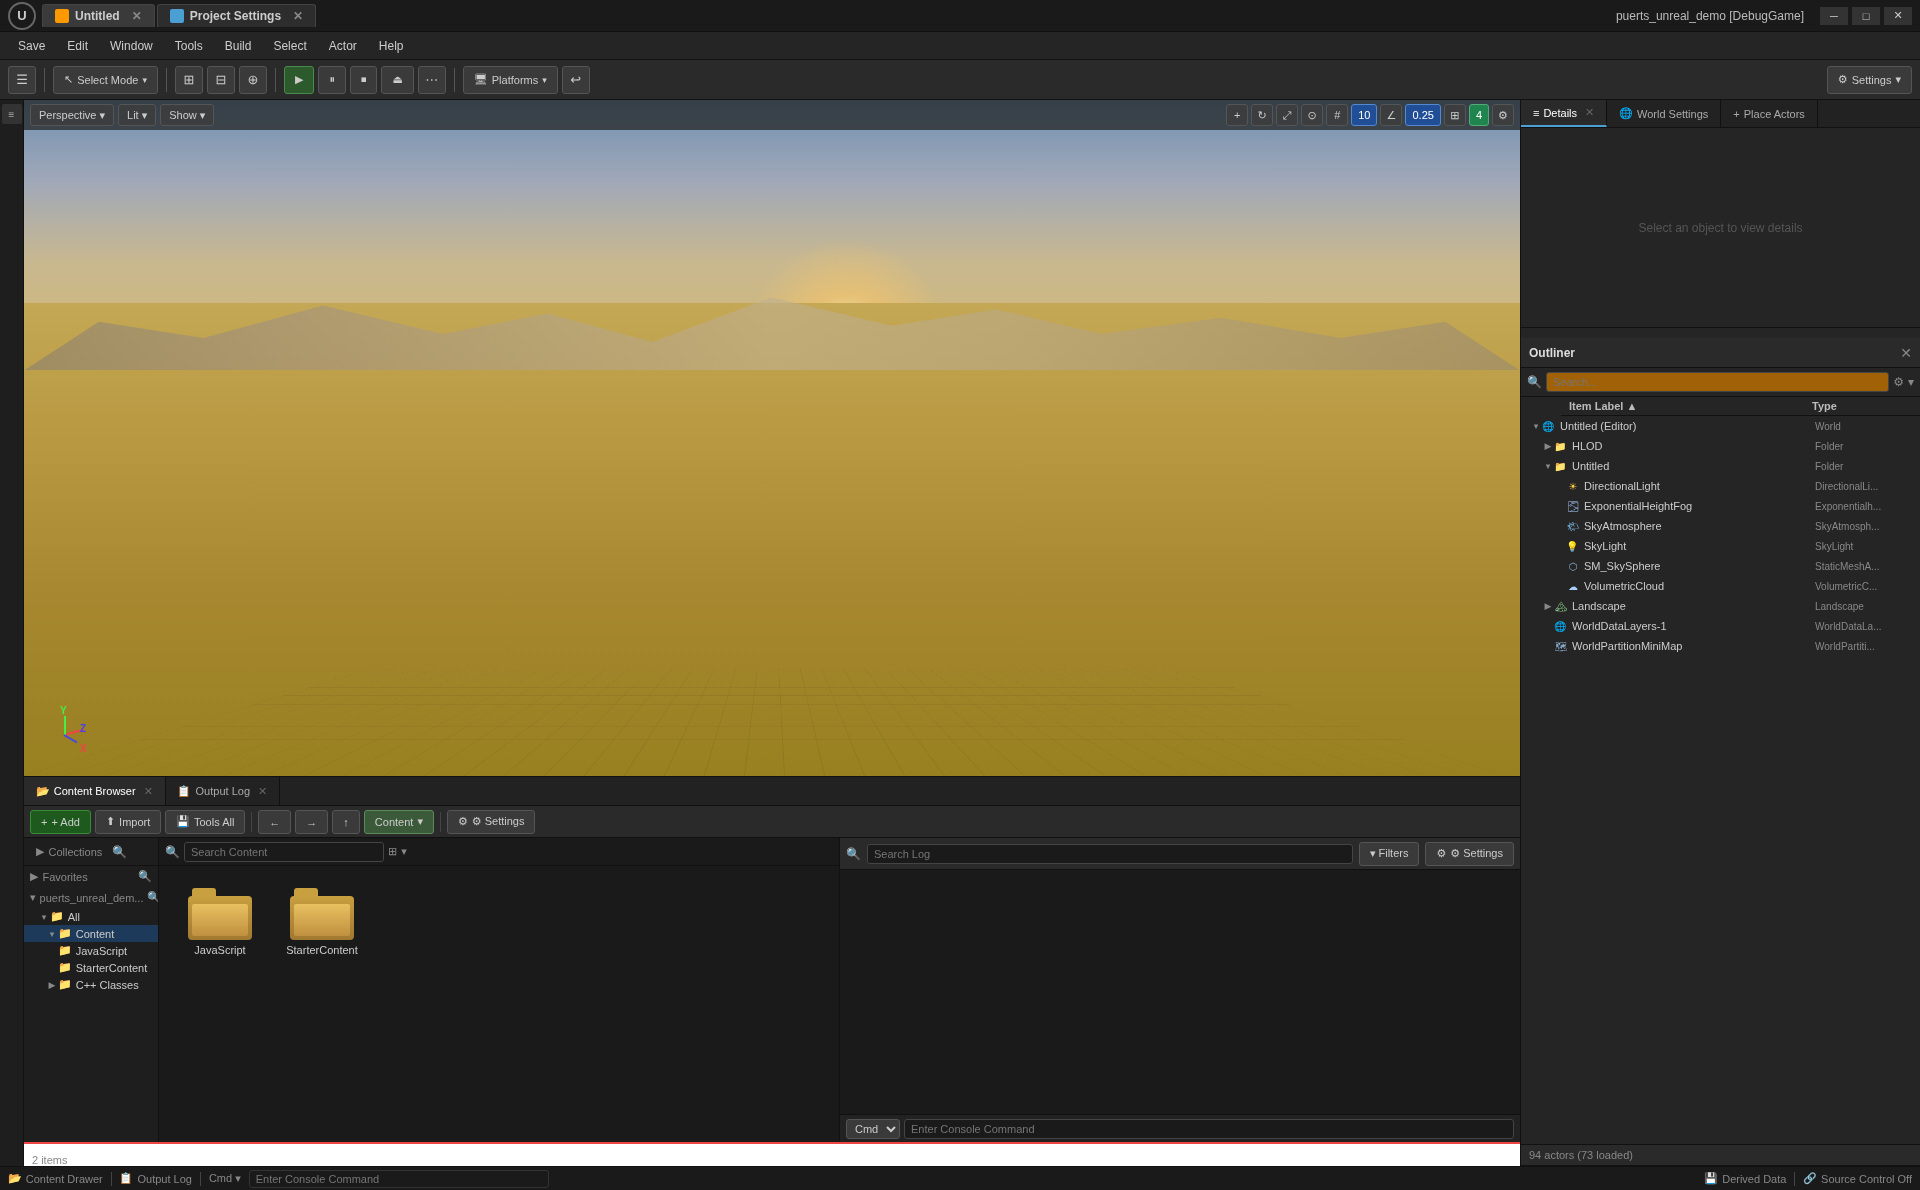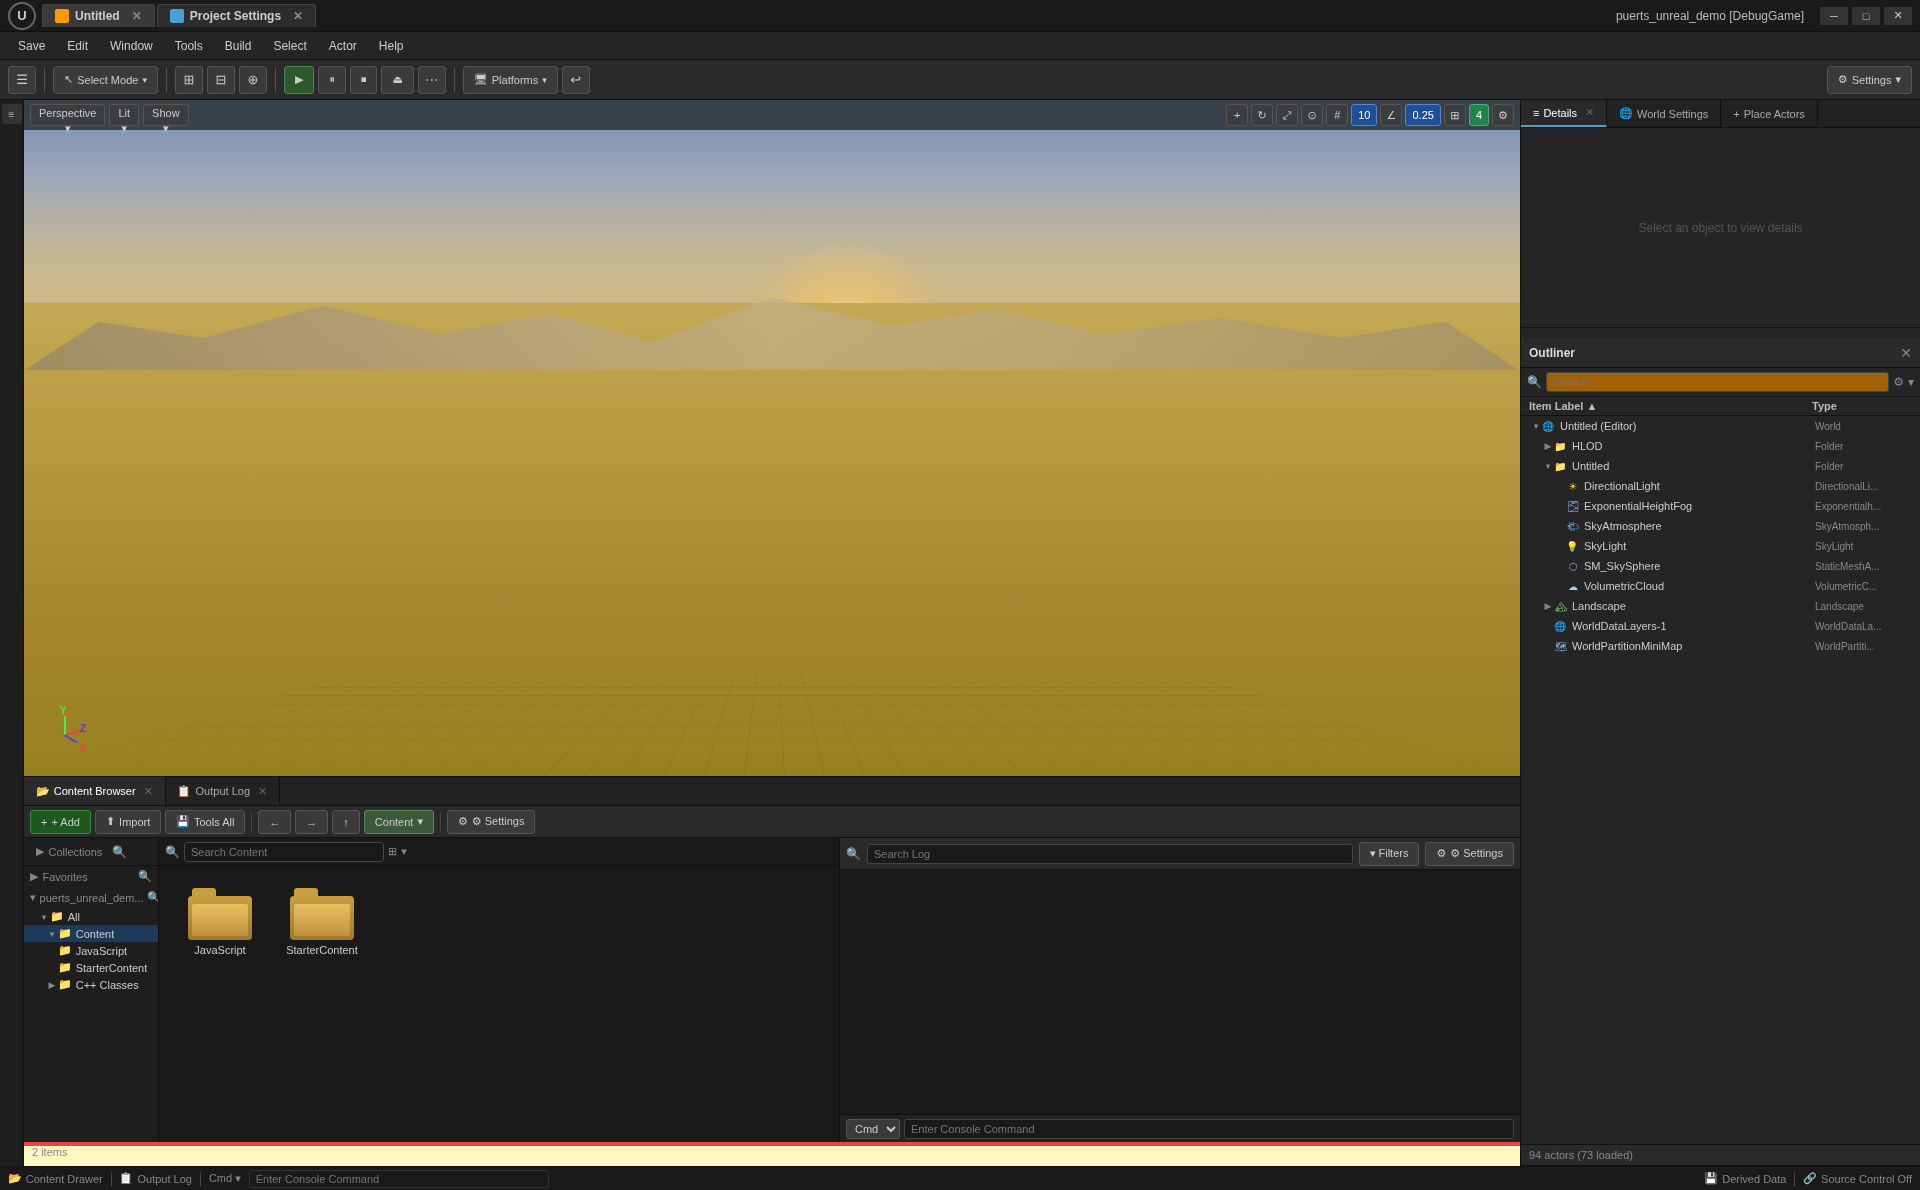--- a/index.html
+++ b/index.html
@@ -232,21 +232,20 @@
     .vp-btn {
       background: rgba(60,60,60,0.8);
       border: 1px solid #555;
       color: #ccc;
       padding: 2px 8px;
       cursor: pointer;
       border-radius: 3px;
       font-size: 11px;
       display: flex; align-items: center; gap: 3px;
       height: 22px;
-      flex-direction: column;
     }
     .vp-right-controls {
       margin-left: auto;
       display: flex; align-items: center; gap: 3px;
     }
     .vp-icon-btn {
       background: rgba(60,60,60,0.8);
       border: 1px solid #555;
       color: #ccc;
       width: 22px; height: 22px;
@@ -331,20 +330,21 @@
       outline: none;
     }
     .search-icon { color: #888; font-size: 12px; }
     .outliner-columns {
       display: flex;
       padding: 3px 8px;
       border-bottom: 1px solid #111;
       font-size: 11px;
       color: #888;
       flex-shrink: 0;
+      margin-left: 40px;
     }
     .col-label { flex: 1; font-weight: bold; color: #bbb; cursor: pointer; }
     .col-type { width: 100px; font-weight: bold; color: #bbb; }
     .outliner-content {
       flex: 1;
       overflow-y: auto;
       font-size: 11px;
     }
     .outliner-content::-webkit-scrollbar { width: 6px; }
     .outliner-content::-webkit-scrollbar-track { background: #1e1e1e; }
@@ -955,21 +955,21 @@
           <div id="output-cmd-bar">
             <select class="cmd-select">
               <option>Cmd</option>
             </select>
             <input type="text" class="cmd-input" placeholder="Enter Console Command" style="">
           </div>
         </div>
 
       </div>
 
-      <div style="height:24px;background:#fef9c3;border-top:4px solid #ef4444;display:flex;align-items:flex-start;padding:0 8px;gap:4px;flex-shrink:0">
+      <div style="height:24px;background:#ffffff;border-top:2px solid #ef4444;display:flex;align-items:flex-end;padding:0 8px;gap:4px;flex-shrink:0">
         <span style="font-size:11px;color:#888">2 items</span>
       </div>
     </div>
 
   </div>
 
   <div id="right-panel">
 
     <div id="right-tabs">
       <div class="right-tab active">

